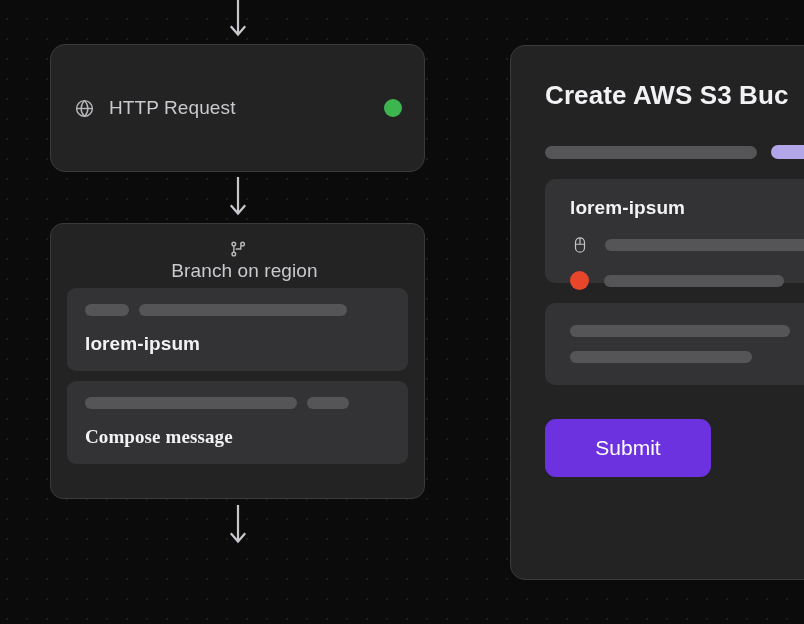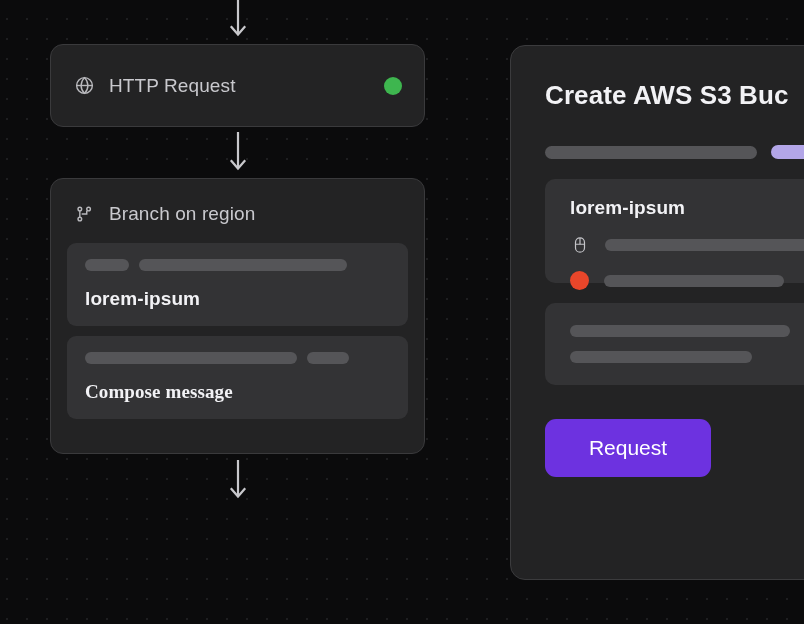--- a/index.html
+++ b/index.html
@@ -74,26 +74,26 @@
   }
   .spacer { flex: 1 1 auto; }
   .dot {
     width: 18px;
     height: 18px;
     border-radius: 50%;
     flex: 0 0 18px;
   }
 
   
-  .node.simple { height: 83px; display: flex; align-items: center; }
+  .node.simple { height: 128px; display: flex; align-items: center; border-radius: 15px; }
   .node.simple .node-head { height: auto; width: 100%; }
 
   
   .node.branch { padding: 14px 0 18px 0; }
-  .node.branch .node-head { height: 42px; padding: 0 22px; }
+  .node.branch .node-head { height: 42px; padding: 0 22px; flex-direction: column; }
 
   .subcards { padding: 8px 16px 0 16px; }
   .subcard {
     background: #333335;
     border-radius: 9px;
     padding: 16px 18px 16px 18px;
     margin-bottom: 10px;
   }
   .subcard:last-child { margin-bottom: 16px; font-family: Liberation Serif, serif; }
   .sk-row { display: flex; align-items: center; gap: 10px; }
@@ -298,17 +298,17 @@
         <span class="dot-sm" style="background:#e8462a;"></span>
         <span class="sk" style="width:180px;"></span>
       </div>
     </div>
 
     <div class="panel-card second">
       <span class="sk" style="width:220px;display:block;"></span>
       <span class="sk" style="width:182px;display:block;"></span>
     </div>
 
-    <button class="submit-btn">Request</button>
+    <button class="submit-btn">Submit</button>
 
   </div>
 
 </div>
 
 </body></html>

